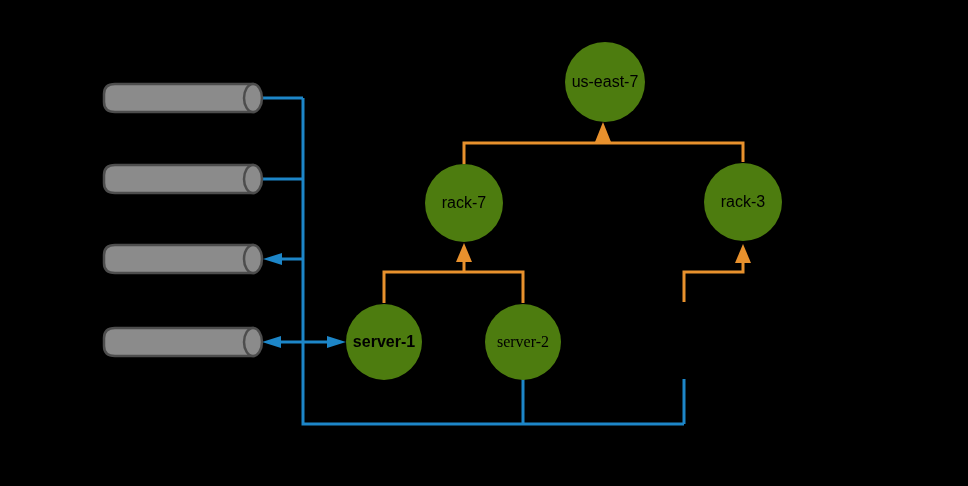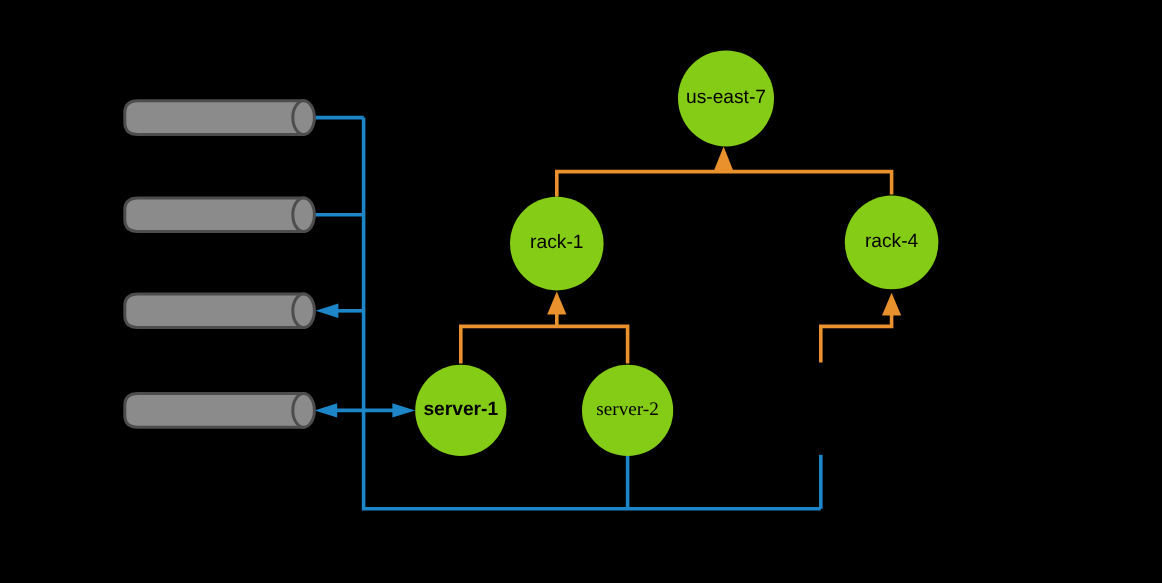--- a/index.html
+++ b/index.html
@@ -13,21 +13,21 @@
     height: 486px;
     background: #000000;
     overflow: hidden;
   }
   .canvas svg {
     position: absolute;
     top: 0; left: 0;
   }
   .node {
     position: absolute;
-    background: #84cc16;
+    background: #4d7c0f;
     border-radius: 50%;
     display: flex;
     align-items: center;
     justify-content: center;
     font-size: 16px;
     color: #000000;
     white-space: nowrap;
     text-align: center;
     line-height: 1;
   }
@@ -85,22 +85,22 @@
 
       <g>
         <path d="M253 328 L115 328 Q104 328 104 338 L104 346 Q104 356 115 356 L253 356 Z" fill="#8b8b8b"></path>
         <ellipse cx="253" cy="342" rx="9" ry="14" fill="#8b8b8b"></ellipse>
       </g>
     </g>
   </svg>
 
   <div class="node" style="left:565px; top:42px;  width:80px; height:80px;">us-east-7</div>
 
-  <div class="node" style="left:425px; top:164px; width:78px; height:78px;">rack-1</div>
+  <div class="node" style="left:425px; top:164px; width:78px; height:78px;">rack-7</div>
 
-  <div class="node" style="left:704px; top:163px; width:78px; height:78px;">rack-4</div>
+  <div class="node" style="left:704px; top:163px; width:78px; height:78px;">rack-3</div>
 
   <div class="node" style="left:346px; top:304px; width:76px; height:76px;font-weight:bold;">server-1</div>
 
   <div class="node" style="left:485px; top:304px; width:76px; height:76px;font-family:Liberation Serif, serif;">server-2</div>
 
 
 </div>
 
 </body></html>

